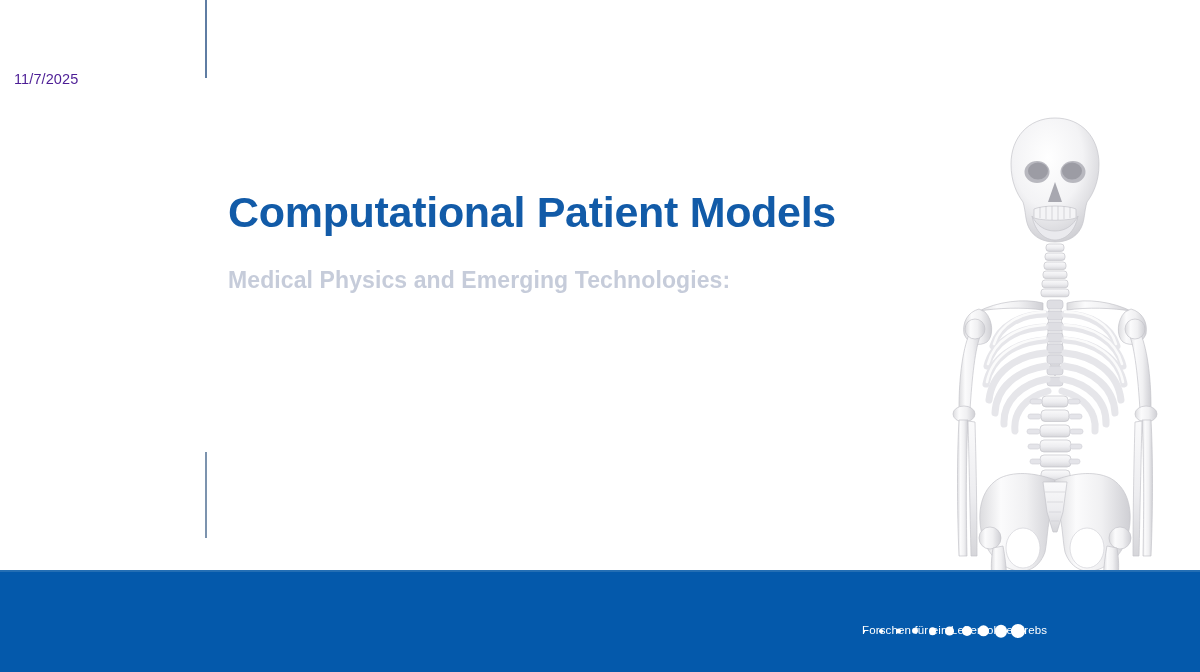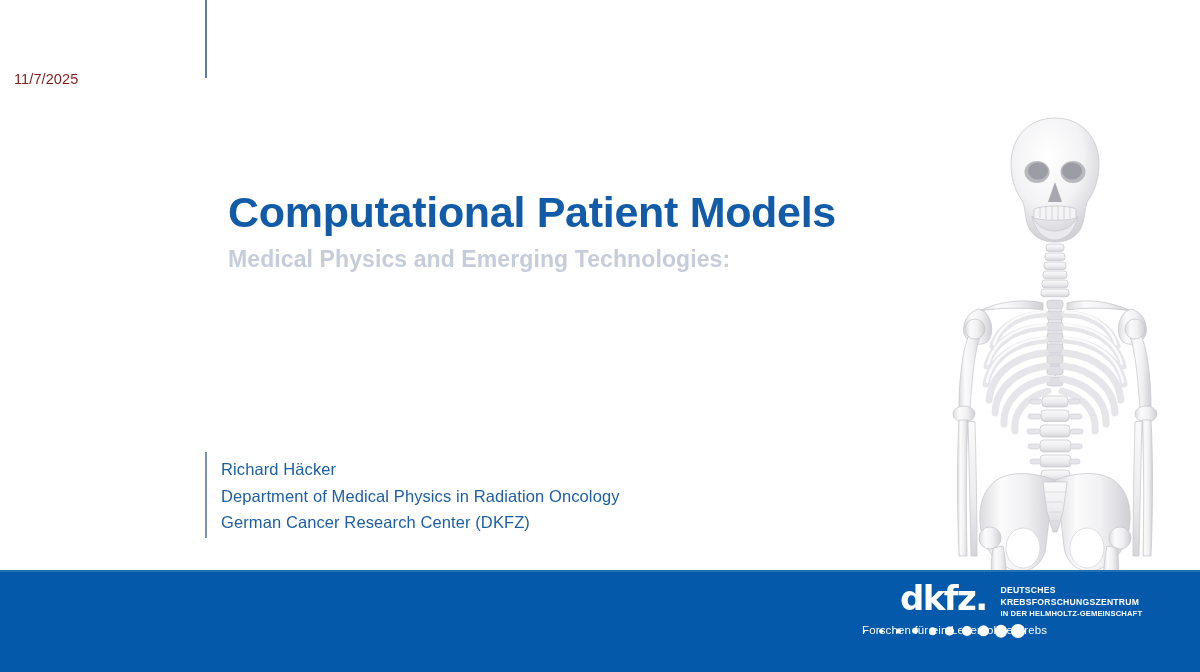--- a/index.html
+++ b/index.html
@@ -15,21 +15,21 @@
     width:1200px; height:672px;
     background:#ffffff;
     overflow:hidden;
   }
 
   
   .date-label {
     position:absolute;
     left:14px; top:71px;
     font-size:14.5px;
-    color:#7f1d1d;
+    color:#4c1d95;
     letter-spacing:0.1px;
     white-space:nowrap;
   }
 
   
   .rule-top {
     position:absolute;
     left:205px; top:0px;
     width:1.6px; height:78px;
     background:#5f7da3;
@@ -49,21 +49,21 @@
   }
   .slide-title {
     font-size:43px;
     font-weight:bold;
     color:#125ba8;
     letter-spacing:-0.3px;
     line-height:1.05;
     white-space:nowrap;
   }
   .slide-subtitle {
-    margin-top:8px;
+    margin-top:29px;
     font-size:23px;
     font-weight:bold;
     color:#c6ccda;
     line-height:1.42;
     letter-spacing:0.1px;
   }
 
   
   .author-block {
     position:absolute;
@@ -163,25 +163,20 @@
   <div class="rule-top"></div>
   <div class="rule-author"></div>
 
   <div class="title-block">
     <div class="slide-title">Computational Patient Models</div>
     <div class="slide-subtitle">
       <div>Medical Physics and Emerging Technologies:</div>
     </div>
   </div>
 
-  <div class="author-block">
-    <div class="author-line">Richard Häcker</div>
-    <div class="author-line">Department of Medical Physics in Radiation Oncology</div>
-    <div class="author-line">German Cancer Research Center (DKFZ)</div>
-  </div>
 
   <div class="skeleton-wrap">
     <svg viewBox="0 0 240 470" xmlns="http://www.w3.org/2000/svg" aria-hidden="true">
       <defs>
         <linearGradient id="boneG" x1="0" y1="0" x2="1" y2="0">
           <stop offset="0%" stop-color="#dcdcdf"></stop>
           <stop offset="28%" stop-color="#fbfbfc"></stop>
           <stop offset="62%" stop-color="#f0f0f2"></stop>
           <stop offset="100%" stop-color="#cfcfd4"></stop>
         </linearGradient>
@@ -342,28 +337,20 @@
         <path d="M182 440 C 184 452 184 460 183 470 L 168 470 C 169 458 170 448 172 438 Z" fill="url(#boneG)"></path>
       </g>
     </svg>
   </div>
 
   <div class="footer-bar">
     <div class="footer-bar-hairline"></div>
   </div>
 
   <div class="dkfz-logo">
-    <div class="dkfz-top-row">
-      <div class="dkfz-wordmark">dkfz.</div>
-      <div class="dkfz-fullname">
-        <div class="ln1">DEUTSCHES</div>
-        <div class="ln2">KREBSFORSCHUNGSZENTRUM</div>
-        <div class="ln3">IN DER HELMHOLTZ-GEMEINSCHAFT</div>
-      </div>
-    </div>
     <div class="dkfz-dots" id="dkfz-dots">
         <span style="width: 2.6px; height: 2.6px; left: 0.7px;"></span>
         <span style="width: 3.85px; height: 3.85px; left: 17.175px;"></span>
         <span style="width: 5.1px; height: 5.1px; left: 33.65px;"></span>
         <span style="width: 6.35px; height: 6.35px; left: 50.125px;"></span>
         <span style="width: 7.6px; height: 7.6px; left: 66.6px;"></span>
         <span style="width: 8.85px; height: 8.85px; left: 83.075px;"></span>
         <span style="width: 10.1px; height: 10.1px; left: 99.55px;"></span>
         <span style="width: 11.35px; height: 11.35px; left: 116.025px;"></span>
         <span style="width: 12.6px; height: 12.6px; left: 132.5px;"></span>

